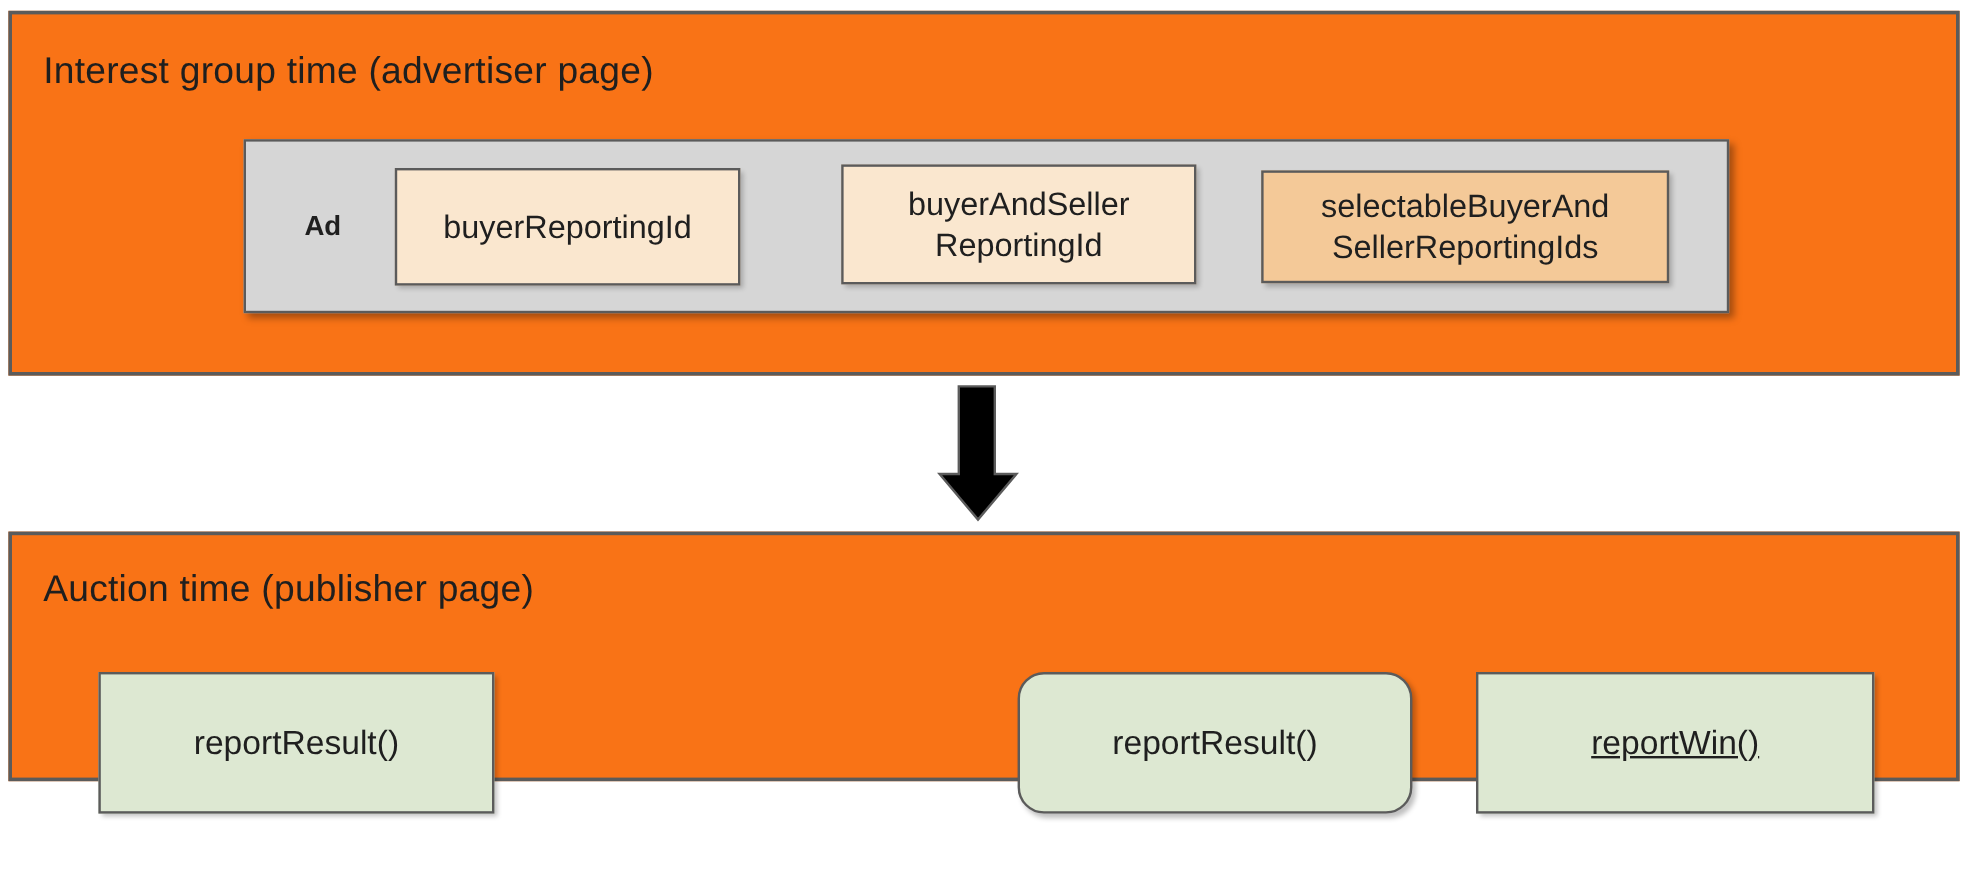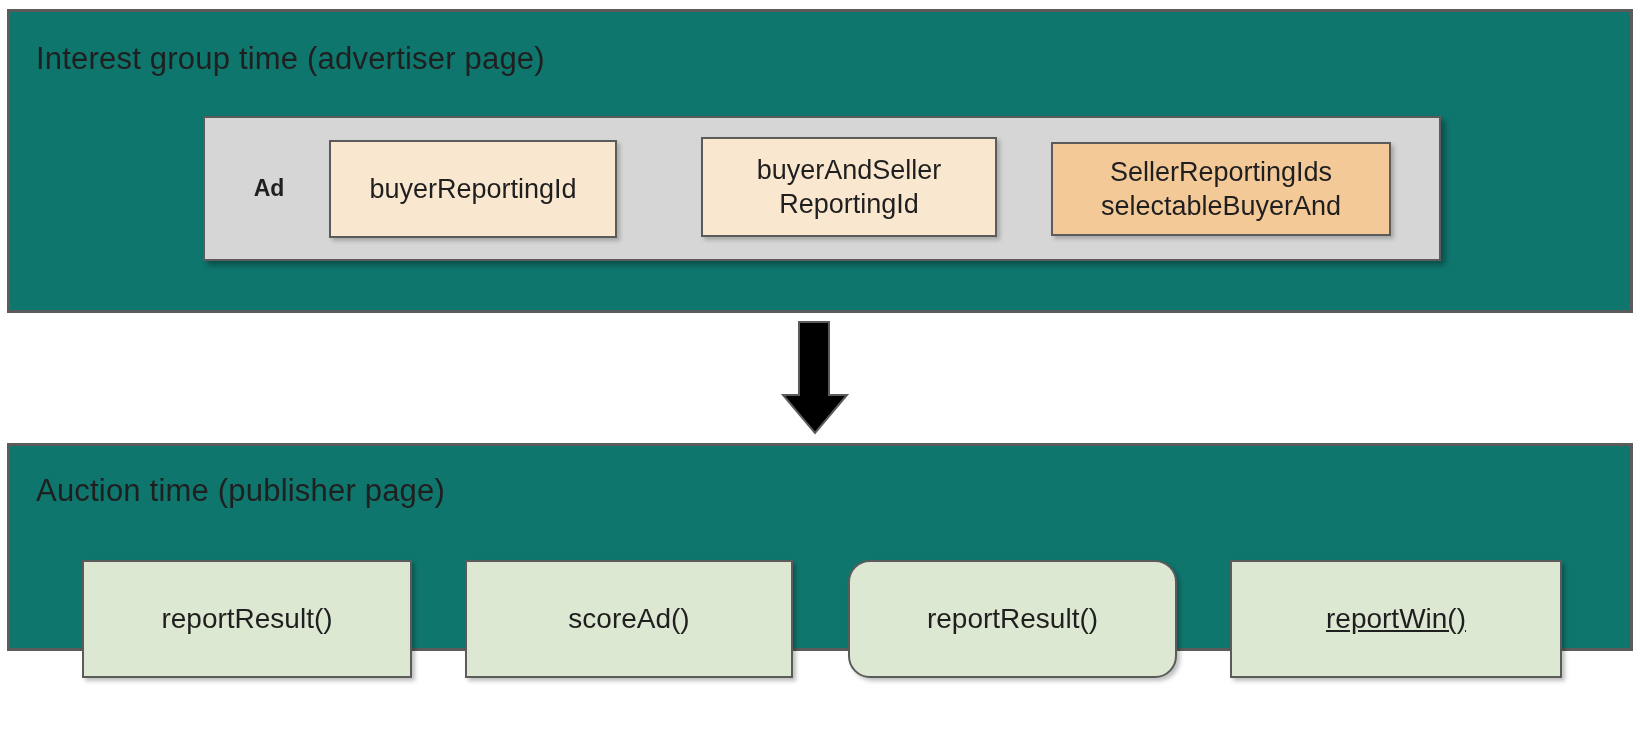--- a/index.html
+++ b/index.html
@@ -18,21 +18,21 @@
   }
   .canvas{
     position:relative;
     width:1642px;
     height:742px;
     background:#ffffff;
     overflow:hidden;
   }
   .section-box{
     position:absolute;
-    background:#0f766e;
+    background:#f97316;
     border:3px solid var(--border);
   }
   .section-box.top{ left:7px; top:9px; width:1626px; height:304px; }
   .section-box.bottom{ left:7px; top:443px; width:1626px; height:208px;padding-left:32px; }
   .section-title{
     position:absolute;
     left:26px;
     font-size:31px;
     letter-spacing:0.2px;
     color:var(--text);
@@ -106,40 +106,37 @@
       <div class="field light f1">
         <span>buyerReportingId</span>
       </div>
 
       <div class="field light f2">
         <span>buyerAndSeller</span>
         <span>ReportingId</span>
       </div>
 
       <div class="field dark f3">
+        <span>selectableBuyerAnd</span>
         <span>SellerReportingIds</span>
-        <span>selectableBuyerAnd</span>
       </div>
     </div>
   </div>
 
   <svg class="down-arrow" viewBox="0 0 70 116" xmlns="http://www.w3.org/2000/svg">
     <polygon points="19,2 49,2 49,75 67,75 35,113 3,75 19,75" fill="#000000" stroke="#5b5b5b" stroke-width="2" stroke-linejoin="miter"></polygon>
   </svg>
 
   <div class="section-box bottom">
     <div class="section-title">Auction time (publisher page)</div>
   </div>
 
   <div class="fn-box g1">
     <span>reportResult()</span>
   </div>
-  <div class="fn-box g2">
-    <span>scoreAd()</span>
-  </div>
   <div class="fn-box g3">
     <span>reportResult()</span>
   </div>
   <div class="fn-box g4">
     <span>reportWin()</span>
   </div>
 
 </div>
 
 </body></html>

